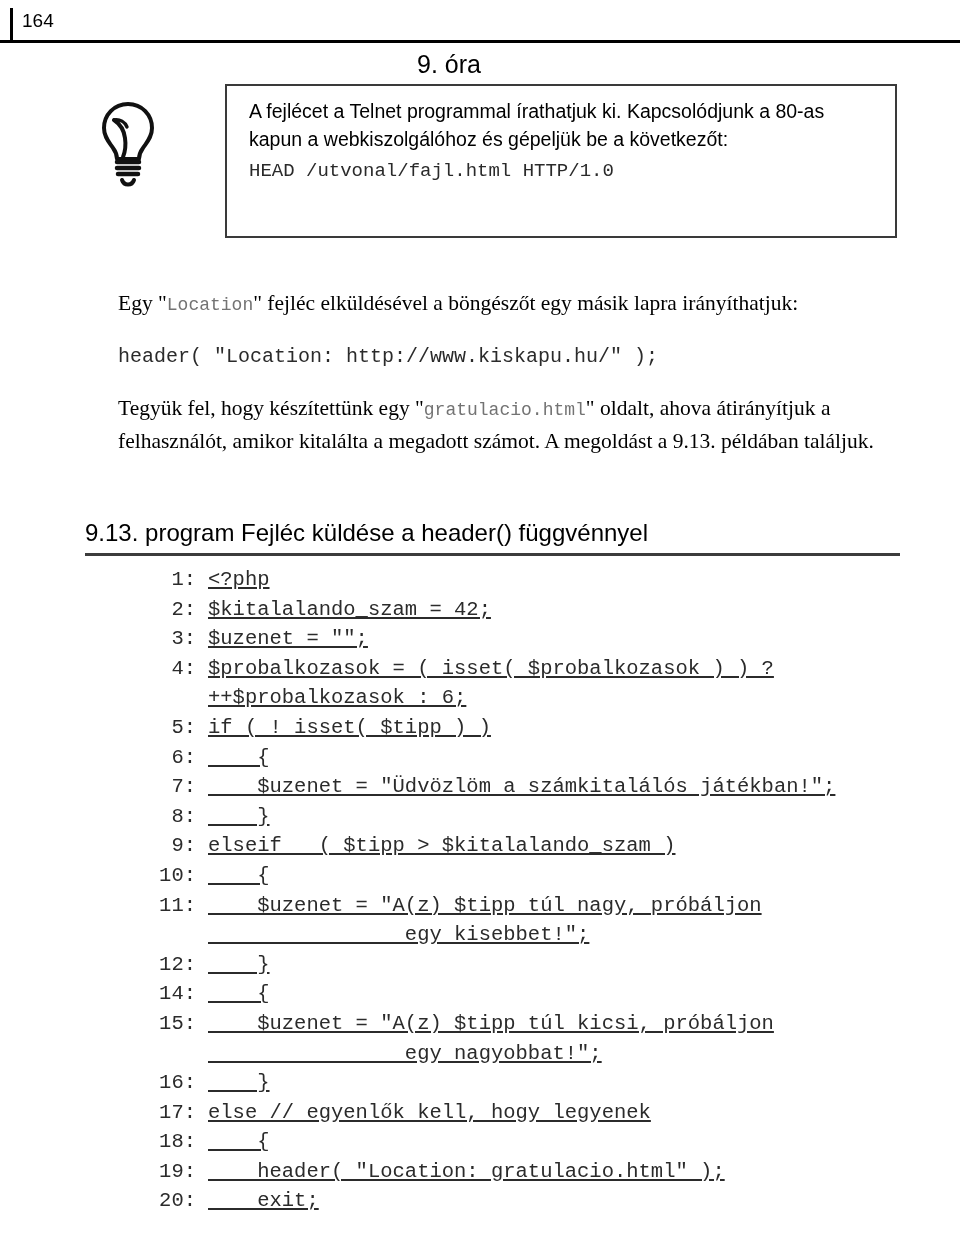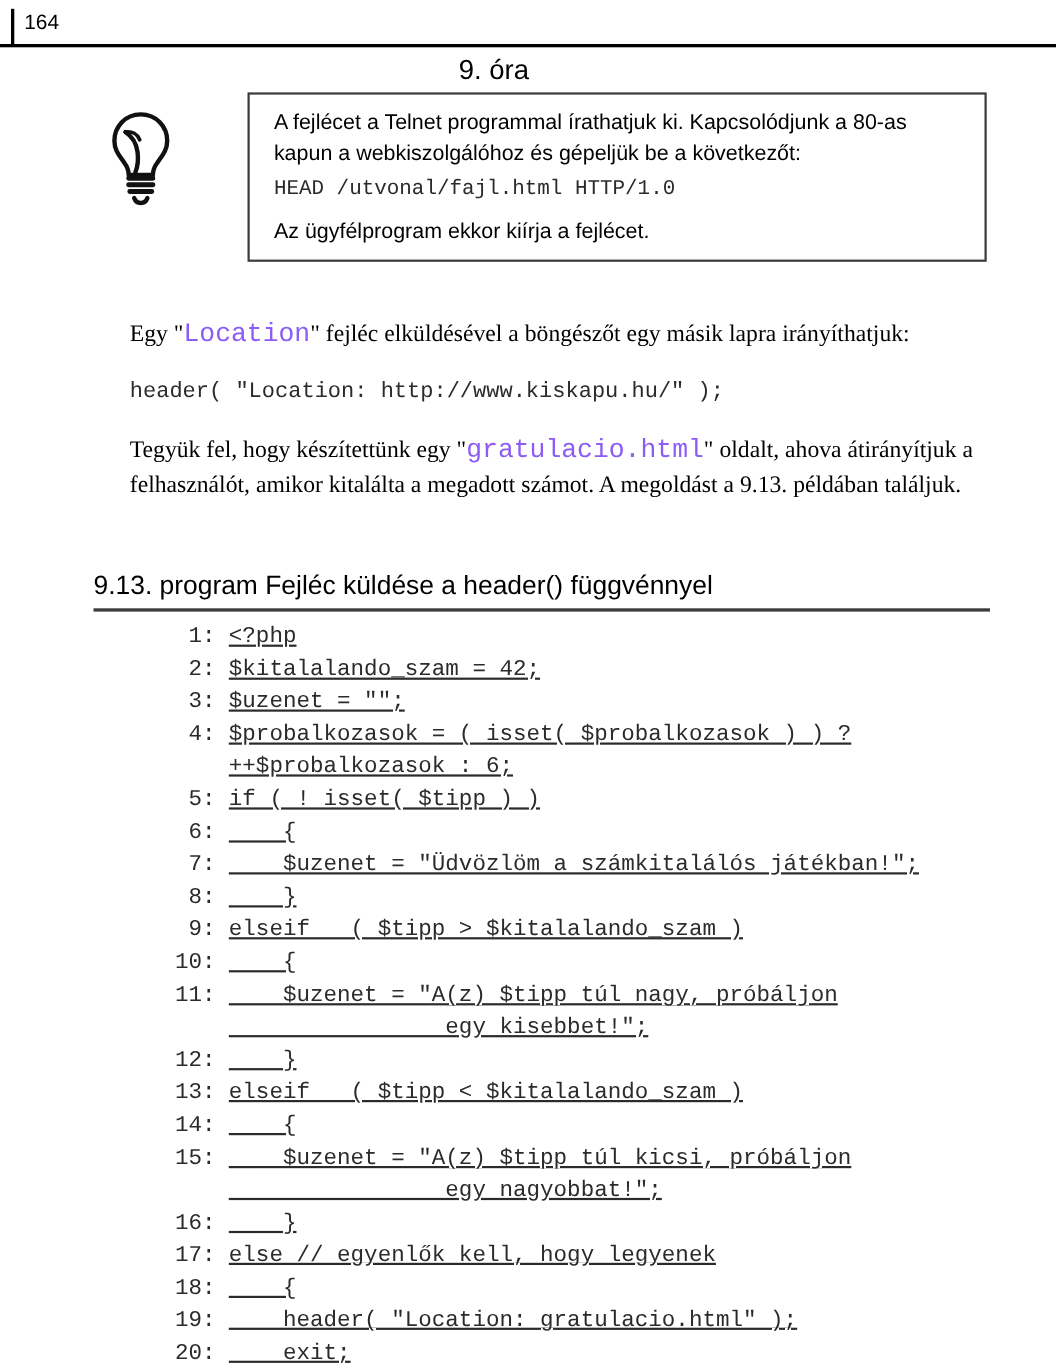--- a/index.html
+++ b/index.html
@@ -114,22 +114,22 @@
   .prose {
     position: absolute;
     left: 118px;
     width: 790px;
     font-size: 21.5px;
     line-height: 31px;
     color: #000000;
   }
   .prose .mono {
     font-family: "Liberation Mono", "DejaVu Sans Mono", monospace;
-    font-size: 24px;
-    color: #8b5cf6;
+    font-size: 18px;
+    color: #737373;
   }
   .para-1 { top: 288px; }
   .code-line-1 {
     position: absolute;
     left: 118px;
     top: 343px;
     font-family: "Liberation Mono", "DejaVu Sans Mono", monospace;
     font-size: 20px;
     line-height: 28px;
     color: #2b2b2b;
@@ -214,21 +214,20 @@
       <path d="M18 20 C24 24 28 30 29 38 C30 45 29 52 27 57" fill="none" stroke="#111" stroke-width="4" stroke-linecap="round"></path>
       <path d="M18 20 C24 19 29 22 31 27" fill="none" stroke="#111" stroke-width="3.4" stroke-linecap="round"></path>
       <path d="M21 62 L43 62 M21 68 L43 68 M22 74 L42 74" fill="none" stroke="#111" stroke-width="4.5" stroke-linecap="round"></path>
       <path d="M26 80 C28 86 36 86 38 80" fill="none" stroke="#111" stroke-width="4" stroke-linecap="round"></path>
     </svg>
   </div>
 
   <div class="tip-box">
     <div class="tip-para p1">A fejlécet a Telnet programmal írathatjuk ki. Kapcsolódjunk a 80-as kapun a webkiszolgálóhoz és gépeljük be a következőt:</div>
     <div class="tip-code">HEAD /utvonal/fajl.html HTTP/1.0</div>
-    <div class="tip-para p2">Az ügyfélprogram ekkor kiírja a fejlécet.</div>
   </div>
 </div>
 
 <div class="prose para-1">
   <span>Egy "</span><span class="mono">Location</span><span>" fejléc elküldésével a böngészőt egy másik lapra irányíthatjuk:</span>
 </div>
 
 <div class="code-line-1">header( "Location: http://www.kiskapu.hu/" );</div>
 
 <div class="prose para-2">
@@ -248,21 +247,20 @@
     <span class="row cont"><span class="ln"></span><span class="cd">++$probalkozasok : 6;</span></span>
     <span class="row"><span class="ln">5:</span><span class="cd">if ( ! isset( $tipp ) )</span></span>
     <span class="row"><span class="ln">6:</span><span class="cd">    {</span></span>
     <span class="row"><span class="ln">7:</span><span class="cd">    $uzenet = "Üdvözlöm a számkitalálós játékban!";</span></span>
     <span class="row"><span class="ln">8:</span><span class="cd">    }</span></span>
     <span class="row"><span class="ln">9:</span><span class="cd">elseif   ( $tipp &gt; $kitalalando_szam )</span></span>
     <span class="row"><span class="ln">10:</span><span class="cd">    {</span></span>
     <span class="row"><span class="ln">11:</span><span class="cd">    $uzenet = "A(z) $tipp túl nagy, próbáljon</span></span>
     <span class="row cont"><span class="ln"></span><span class="cd">                egy kisebbet!";</span></span>
     <span class="row"><span class="ln">12:</span><span class="cd">    }</span></span>
-    <span class="row"><span class="ln">13:</span><span class="cd">elseif   ( $tipp &lt; $kitalalando_szam )</span></span>
     <span class="row"><span class="ln">14:</span><span class="cd">    {</span></span>
     <span class="row"><span class="ln">15:</span><span class="cd">    $uzenet = "A(z) $tipp túl kicsi, próbáljon</span></span>
     <span class="row cont"><span class="ln"></span><span class="cd">                egy nagyobbat!";</span></span>
     <span class="row"><span class="ln">16:</span><span class="cd">    }</span></span>
     <span class="row"><span class="ln">17:</span><span class="cd">else // egyenlők kell, hogy legyenek</span></span>
     <span class="row"><span class="ln">18:</span><span class="cd">    {</span></span>
     <span class="row"><span class="ln">19:</span><span class="cd">    header( "Location: gratulacio.html" );</span></span>
     <span class="row"><span class="ln">20:</span><span class="cd">    exit;</span></span>
   </div>
 

